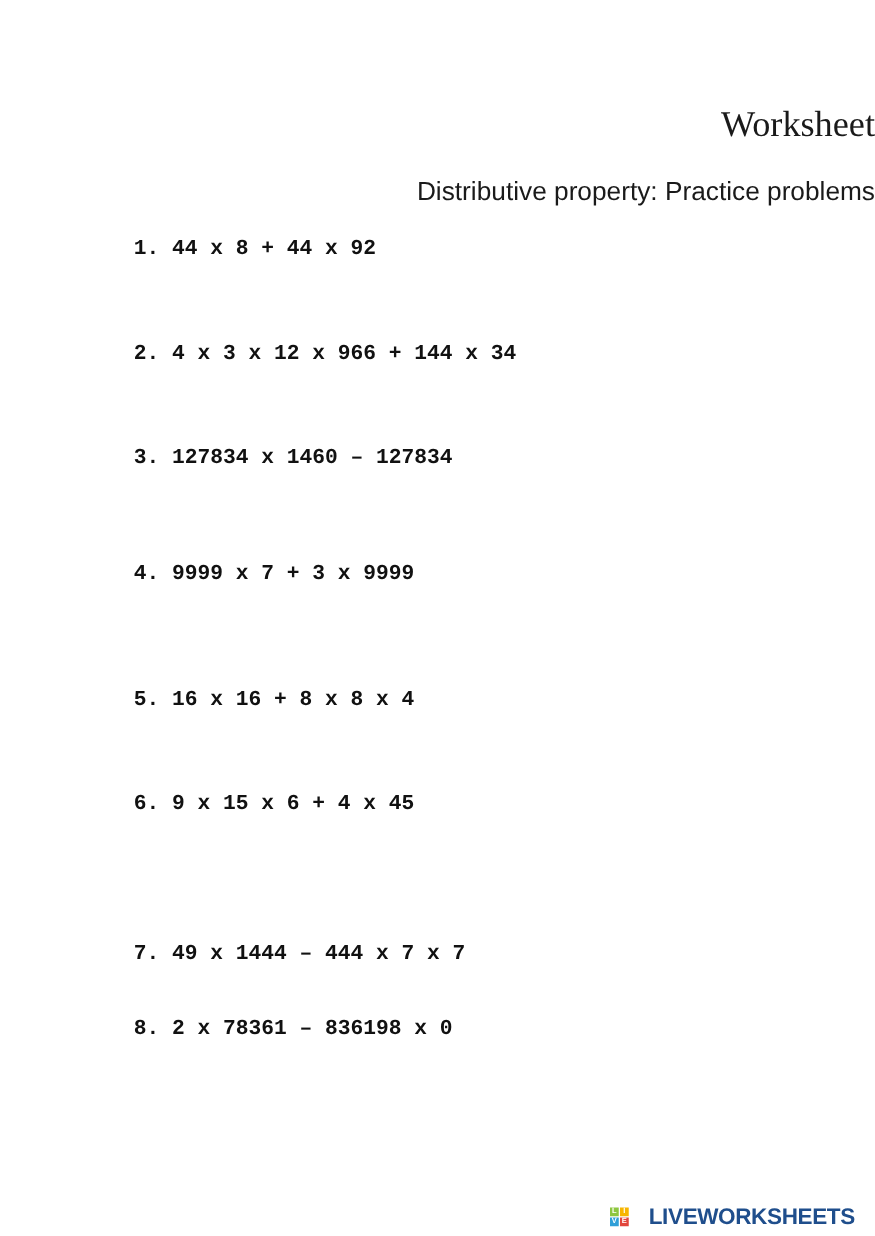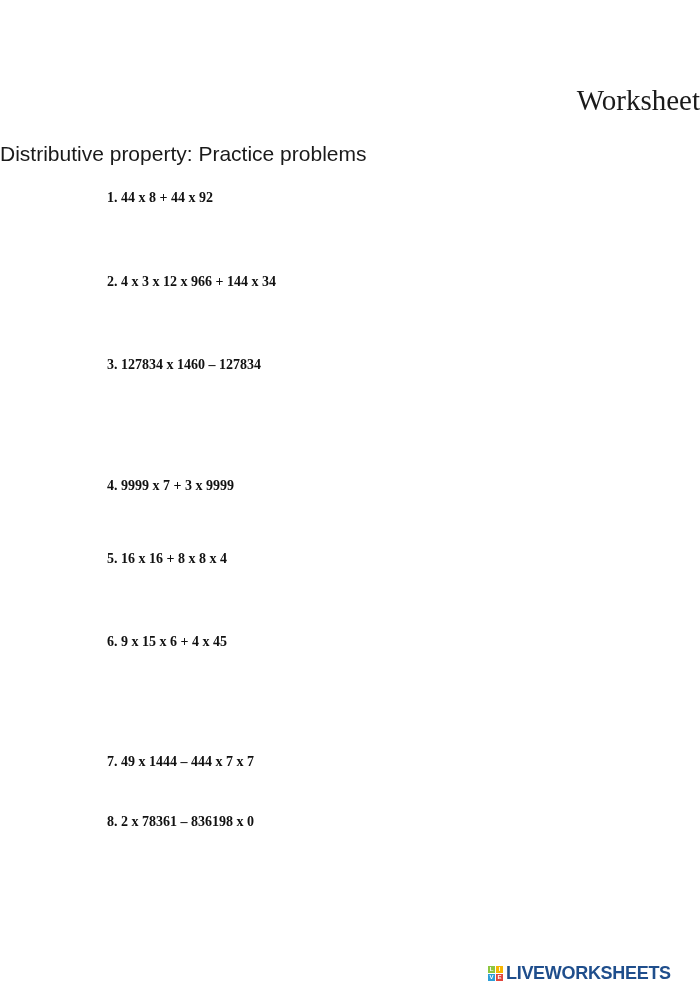--- a/index.html
+++ b/index.html
@@ -17,41 +17,41 @@
       top: 84px;
       text-align: right;
       font-family: "Liberation Serif", "DejaVu Serif", serif;
       font-size: 29px;
       color: #1a1a1a;
     }
     .subtitle {
       position: absolute;
       left: 0; right: 0;
       top: 142px;
-      text-align: left;
+      text-align: right;
       font-family: "Liberation Sans", "DejaVu Sans", sans-serif;
       font-size: 21px;
       color: #1a1a1a;
     }
     .problem {
       position: absolute;
       left: 107px;
-      font-family: Liberation Serif, serif;
+      font-family: Liberation Mono, monospace;
       font-weight: bold;
-      font-size: 14px;
+      font-size: 17px;
       color: #111111;
       white-space: nowrap;
     }
     .logo {
       position: absolute;
       left: 488px;
       top: 963px;
       display: flex;
       align-items: center;
-      gap: 3px;
+      gap: 16px;
     }
     .logo-blocks {
       display: grid;
       grid-template-columns: 7px 7px;
       grid-template-rows: 7px 7px;
       gap: 1px;
     }
     .logo-blocks span {
       display: block;
       font-family: "Liberation Sans", sans-serif;
@@ -71,21 +71,21 @@
   </style>
 </head>
 <body>
 
 <div class="title">Worksheet</div>
 <div class="subtitle">Distributive property: Practice problems</div>
 
 <div class="problem" style="top:190px">1. 44 x 8 + 44 x 92</div>
 <div class="problem" style="top:274px">2. 4 x 3 x 12 x 966 + 144 x 34</div>
 <div class="problem" style="top:357px">3. 127834 x 1460 – 127834</div>
-<div class="problem" style="top:478px">4. 9999 x 7 + 3 x 9999</div>
+<div class="problem" style="top:450px">4. 9999 x 7 + 3 x 9999</div>
 <div class="problem" style="top:551px">5. 16 x 16 + 8 x 8 x 4</div>
 <div class="problem" style="top:634px">6. 9 x 15 x 6 + 4 x 45</div>
 <div class="problem" style="top:754px">7. 49 x 1444 – 444 x 7 x 7</div>
 <div class="problem" style="top:814px">8. 2 x 78361 – 836198 x 0</div>
 
 <div class="logo">
   <div class="logo-blocks">
     <span style="background:#8dc63f">L</span>
     <span style="background:#f7b500">I</span>
     <span style="background:#2e9fd8">V</span>

